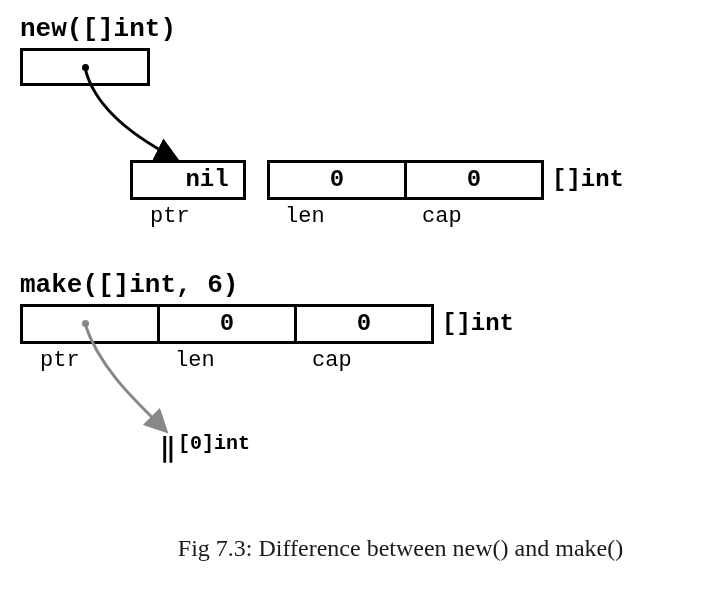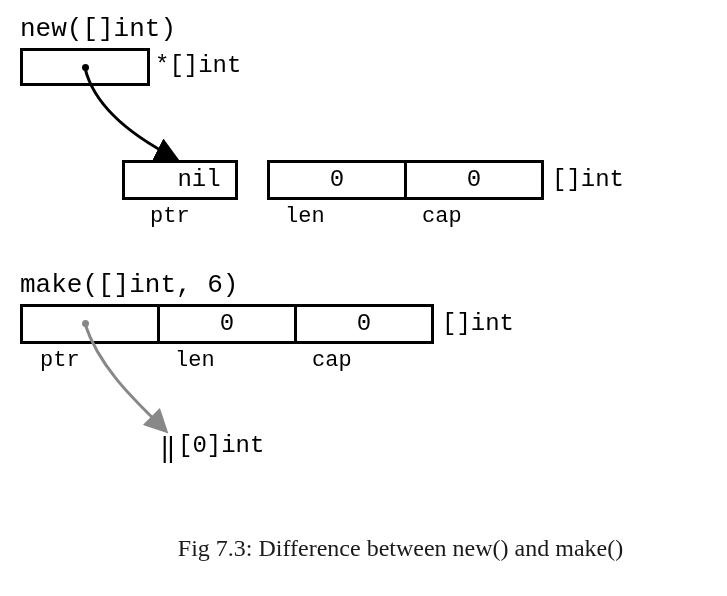--- a/index.html
+++ b/index.html
@@ -13,21 +13,21 @@
     font-size: 24px;
     position: relative;
   }
   .stage {
     position: relative;
     width: 727px;
     height: 596px;
   }
   .mono {
     font-family: "Courier New", monospace;
-    font-weight: normal;
+    font-weight: bold;
     color: #000;
   }
   .serif {
     font-family: Georgia, "Times New Roman", serif;
     font-weight: normal;
     font-size: 24px;
     color: #1a1a1a;
   }
   .box {
     position: absolute;
@@ -66,23 +66,22 @@
 <body>
 
 <div class="stage">
 
   <div class="mono" style="position:absolute; left:20px; top:14px; font-size:26px;">new([]int)</div>
 
   <div class="box" style="left:20px; top:48px; width:130px; height:38px;"></div>
 
   <div class="dot" style="left:82px; top:64px;"></div>
 
-  <div class="mono" style="position:absolute; left:155px; top:52px; font-size:24px;">*[]int</div>
 
-  <div class="box" style="left:122px; top:160px; width:116px; height:40px;padding-left:38px;">
+  <div class="box" style="left:130px; top:160px; width:116px; height:40px;padding-left:38px;">
     <span class="mono" style="line-height:34px; font-size:24px;">nil</span>
   </div>
   <div class="box" style="left:267px; top:160px; width:140px; height:40px;">
     <span class="mono" style="line-height:34px; font-size:24px;">0</span>
   </div>
   <div class="box" style="left:404px; top:160px; width:140px; height:40px;">
     <span class="mono" style="line-height:34px; font-size:24px;">0</span>
   </div>
 
   <div class="mono" style="position:absolute; left:552px; top:166px; font-size:24px;">[]int</div>
@@ -103,21 +102,21 @@
 
   <div class="dot gray" style="left:82px; top:320px;"></div>
 
   <div class="mono" style="position:absolute; left:442px; top:310px; font-size:24px;">[]int</div>
 
   <div class="fieldlabel" style="left:40px; top:348px;">ptr</div>
   <div class="fieldlabel" style="left:175px; top:348px;">len</div>
   <div class="fieldlabel" style="left:312px; top:348px;">cap</div>
 
   <div class="mono" style="position:absolute; left:160px; top:432px; font-size:26px; letter-spacing:-1px;">‖</div>
-  <div class="mono" style="position:absolute; left:178px; top:432px; font-size:24px;text-align:center;">[0]int</div>
+  <div class="mono" style="position:absolute; left:178px; top:432px; font-size:20px;text-align:center;">[0]int</div>
 
   <div class="caption serif" style="top:535px;">Fig 7.3: Difference between new() and make()</div>
 
   <svg class="arrows">
     <defs>
       <marker id="arrow-black" viewBox="0 0 10 10" refX="8" refY="5" markerWidth="8" markerHeight="8" orient="auto-start-reverse">
         <path d="M 0 0 L 10 5 L 0 10 z" fill="#000"></path>
       </marker>
       <marker id="arrow-gray" viewBox="0 0 10 10" refX="8" refY="5" markerWidth="8" markerHeight="8" orient="auto-start-reverse">
         <path d="M 0 0 L 10 5 L 0 10 z" fill="#888"></path>

